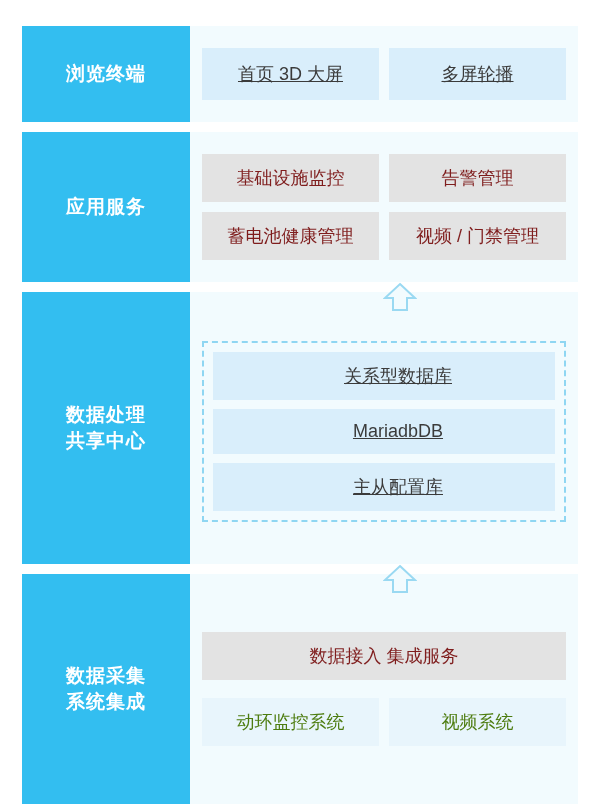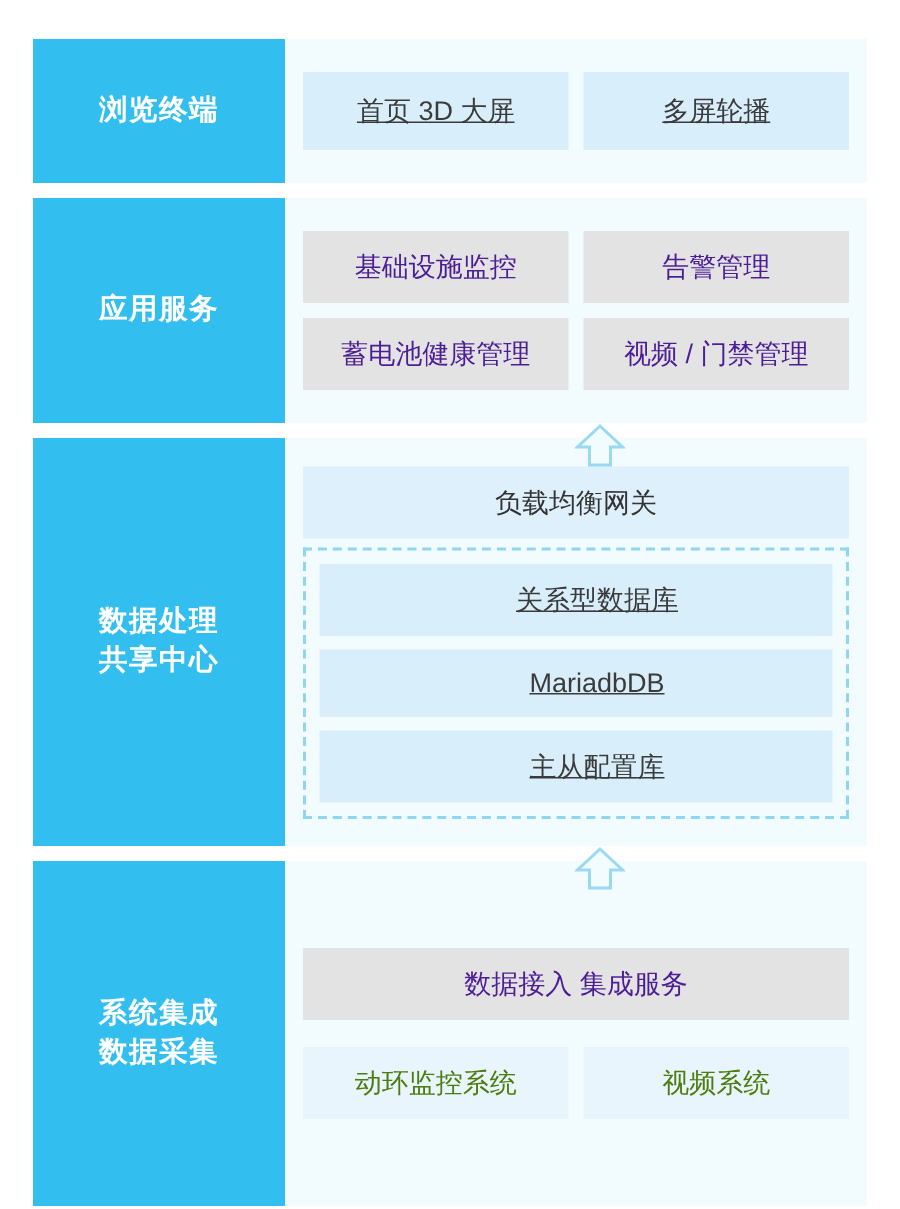--- a/index.html
+++ b/index.html
@@ -68,21 +68,21 @@
 
   .cell {
     flex: 1;
     text-align: center;
     font-size: 18px;
     padding: 12px 4px;
     box-sizing: border-box;
     white-space: nowrap;
   }
   .cell.light-blue { background: #d9eefb; color: #3b3b3b; text-decoration: underline; }
-  .cell.grey { background: #e3e3e3; color: #4c1d95; }
+  .cell.grey { background: #e3e3e3; color: #7f1d1d; }
   .cell.pale { background: #e8f5fc; color: #4d7c0f; }
 
   
   .band-terminal { height: 96px; }
   .band-app { height: 150px; }
   .band-data { height: 272px; }
   .band-collect { height: 230px; }
 
   .band-terminal .band-body { padding: 0 12px; }
   .band-terminal .cell { padding: 14px 4px; }
@@ -163,42 +163,41 @@
   </div>
 
   <div class="band band-data">
     <div class="band-label">
       <div>
         <span>数据处理</span>
         <span>共享中心</span>
       </div>
     </div>
     <div class="band-body">
-      <div class="gateway">负载均衡网关</div>
       <div class="dashed-group">
         <div class="cell light-blue">关系型数据库</div>
         <div class="cell light-blue">MariadbDB</div>
         <div class="cell light-blue">主从配置库</div>
       </div>
     </div>
   </div>
 
   <div class="arrow-wrap" style="top: 564px;">
     <div class="arrow-up" style="left: 383px;">
       <svg width="34" height="30" viewBox="0 0 34 30">
         <polygon points="17,2 32,16 24,16 24,28 10,28 10,16 2,16" fill="#f2fbfe" stroke="#9ad9f2" stroke-width="2"></polygon>
       </svg>
     </div>
   </div>
 
   <div class="band band-collect">
     <div class="band-label">
       <div>
+        <span>数据采集</span>
         <span>系统集成</span>
-        <span>数据采集</span>
       </div>
     </div>
     <div class="band-body">
       <div class="row">
         <div class="cell grey">数据接入 集成服务</div>
       </div>
       <div class="spacer-row"></div>
       <div class="row">
         <div class="cell pale">动环监控系统</div>
         <div class="cell pale">视频系统</div>

